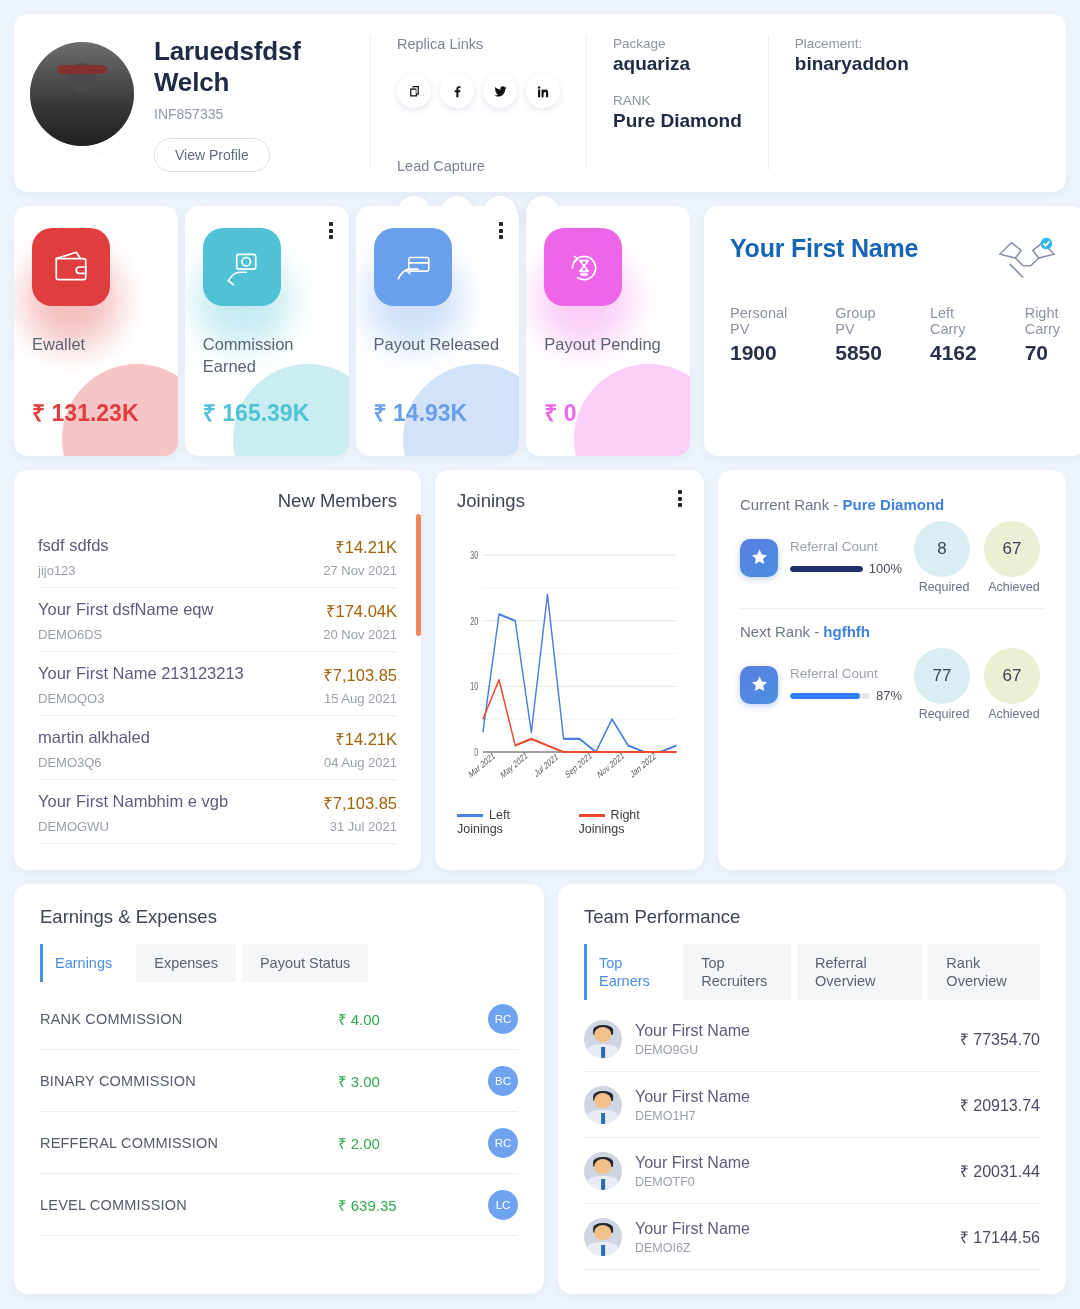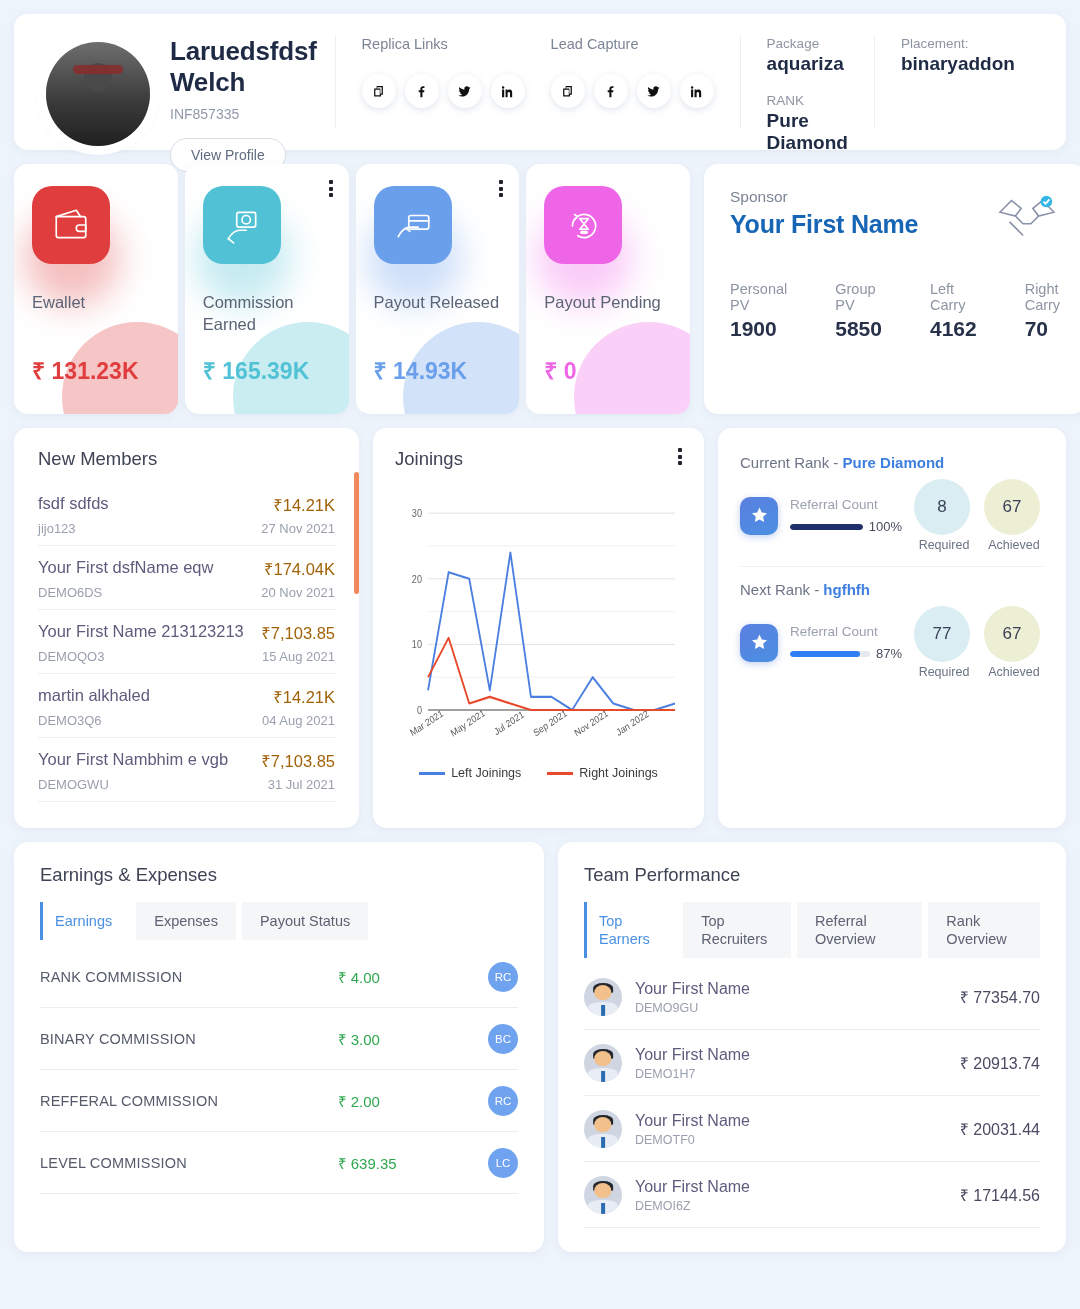--- a/index.html
+++ b/index.html
@@ -11,21 +11,21 @@
     overflow: hidden;
   }
   .page { padding: 14px; display: flex; flex-direction: column; gap: 14px; }
   .card {
     background: #fff; border-radius: 14px;
     box-shadow: 0 2px 10px rgba(120,140,180,.10);
     position: relative;
   }
 
   
-  .header { display: flex; align-items: stretch; height: 136px; padding: 22px 32px; }
+  .header { display: flex; align-items: stretch; height: 178px; padding: 22px 16px; }
   .profile { display: flex; gap: 20px; width: 340px; padding-right: 18px; }
   .avatar {
     width: 104px; height: 104px; border-radius: 50%;
     background: linear-gradient(160deg,#d8dbe0,#9aa0aa);
     box-shadow: 0 0 0 9px #fff, 0 2px 12px rgba(100,120,160,.28);
     margin-top: 6px; overflow: hidden; position: relative; flex: none;
   }
   .avatar .ph {
     position:absolute; inset:0;
     background:
@@ -36,21 +36,21 @@
     background:#8b2b2b; border-radius:6px; opacity:.85; }
   .pname { font-size: 26px; font-weight: 700; color: #1f2b45; line-height: 1.18; letter-spacing:-.2px;}
   .pid { font-size: 14px; color: #9099ab; margin-top: 9px; }
   .view-profile {
     margin-top: 16px; display: inline-block; padding: 8px 20px;
     border: 1px solid #d9dde6; border-radius: 20px; background: #fff;
     font-size: 14px; color: #5f6b80; cursor: pointer;
   }
   .hsec { padding: 0 26px; border-left: 1px solid #eceff4; }
   .hsec.first { border-left: 1px solid #eceff4; }
-  .links-wrap { display: flex; gap: 26px; }
+  .links-wrap { display: flex; gap: 50px; flex-direction: column; }
   .lk-title { font-size: 14.5px; color: #7b8495; margin-bottom: 22px; }
   .soc-row { display: flex; gap: 9px; }
   .soc {
     width: 34px; height: 34px; border-radius: 50%; background: #fff;
     box-shadow: 0 2px 7px rgba(110,130,170,.22);
     display: flex; align-items: center; justify-content: center;
     cursor: pointer; color:#111;
   }
   .soc svg { width: 15px; height: 15px; fill: #111; }
   .meta-label { font-size: 13.5px; color: #8d94a3; }
@@ -90,21 +90,21 @@
   .sponsor { flex: 1; padding: 24px 26px; }
   .sp-label { font-size: 15.5px; color: #7b8495; }
   .sp-name { font-size: 25px; font-weight: 600; color: #1766b5; margin-top: 4px; letter-spacing:-.2px;}
   .sp-grid { display: flex; gap: 48px; margin-top: 42px; }
   .sp-k { font-size: 14.5px; color: #8d94a3; }
   .sp-v { font-size: 21px; font-weight: 700; color: #28314a; margin-top: 4px; }
   .shake { position: absolute; right: 28px; top: 26px; width: 62px; height: 56px; }
 
   
   .midrow { display: flex; gap: 14px; height: 400px; }
-  .members { width: 345px; padding: 20px 24px 0; overflow: hidden; position: relative; }
+  .members { width: 407px; padding: 20px 24px 0; overflow: hidden; position: relative; text-align: right; }
   .panel-title { font-size: 18.5px; color: #3e4455; font-weight: 400; }
   .mem-list { margin-top: 12px; position: relative; }
   .mem-row { padding: 11px 0 9px; border-bottom: 1px solid #edeff3; }
   .mem-top { display: flex; justify-content: space-between; gap: 10px; }
   .mem-name { font-size: 16.5px; color: #5d5c7d; line-height: 1.26; }
   .mem-amt { font-size: 16.5px; color: #a16207; white-space: nowrap; }
   .mem-bot { display: flex; justify-content: space-between; margin-top: 5px; }
   .mem-sub { font-size: 13px; color: #9aa0ad; }
   .scrollbar {
     position: absolute; right: 0px; top: 44px; width: 5px; height: 122px;
@@ -333,21 +333,20 @@
               <circle cx="20" cy="26" r=".9" fill="#fff"></circle>
               <circle cx="22" cy="26" r=".9" fill="#fff"></circle>
             </svg>
           </div>
           <div class="stat-label">Payout Pending</div>
           <div class="stat-val" style="color:#ef65e8">₹ 0</div>
         </div>
       </div>
 
     <div class="card sponsor">
-      <div class="sp-label">Sponsor</div>
       <div class="sp-name">Your First Name</div>
       <svg class="shake" viewBox="0 0 64 56">
         <g fill="none" stroke="#8890a8" stroke-width="1.6">
           <path d="M4 22 L16 10 L26 18 L20 26 Z"></path>
           <path d="M60 22 L48 10 L38 18 L44 26 Z"></path>
           <path d="M20 26 L28 34 L36 34 L44 26"></path>
           <path d="M14 32 L22 40 M18 36 L26 44 M22 40 L28 46"></path>
         </g>
         <circle cx="52" cy="11" r="6" fill="#35b6e8"></circle>
         <path d="M49 11 l2.2 2.2 l4-4.4" stroke="#fff" stroke-width="1.8" fill="none"></path>

